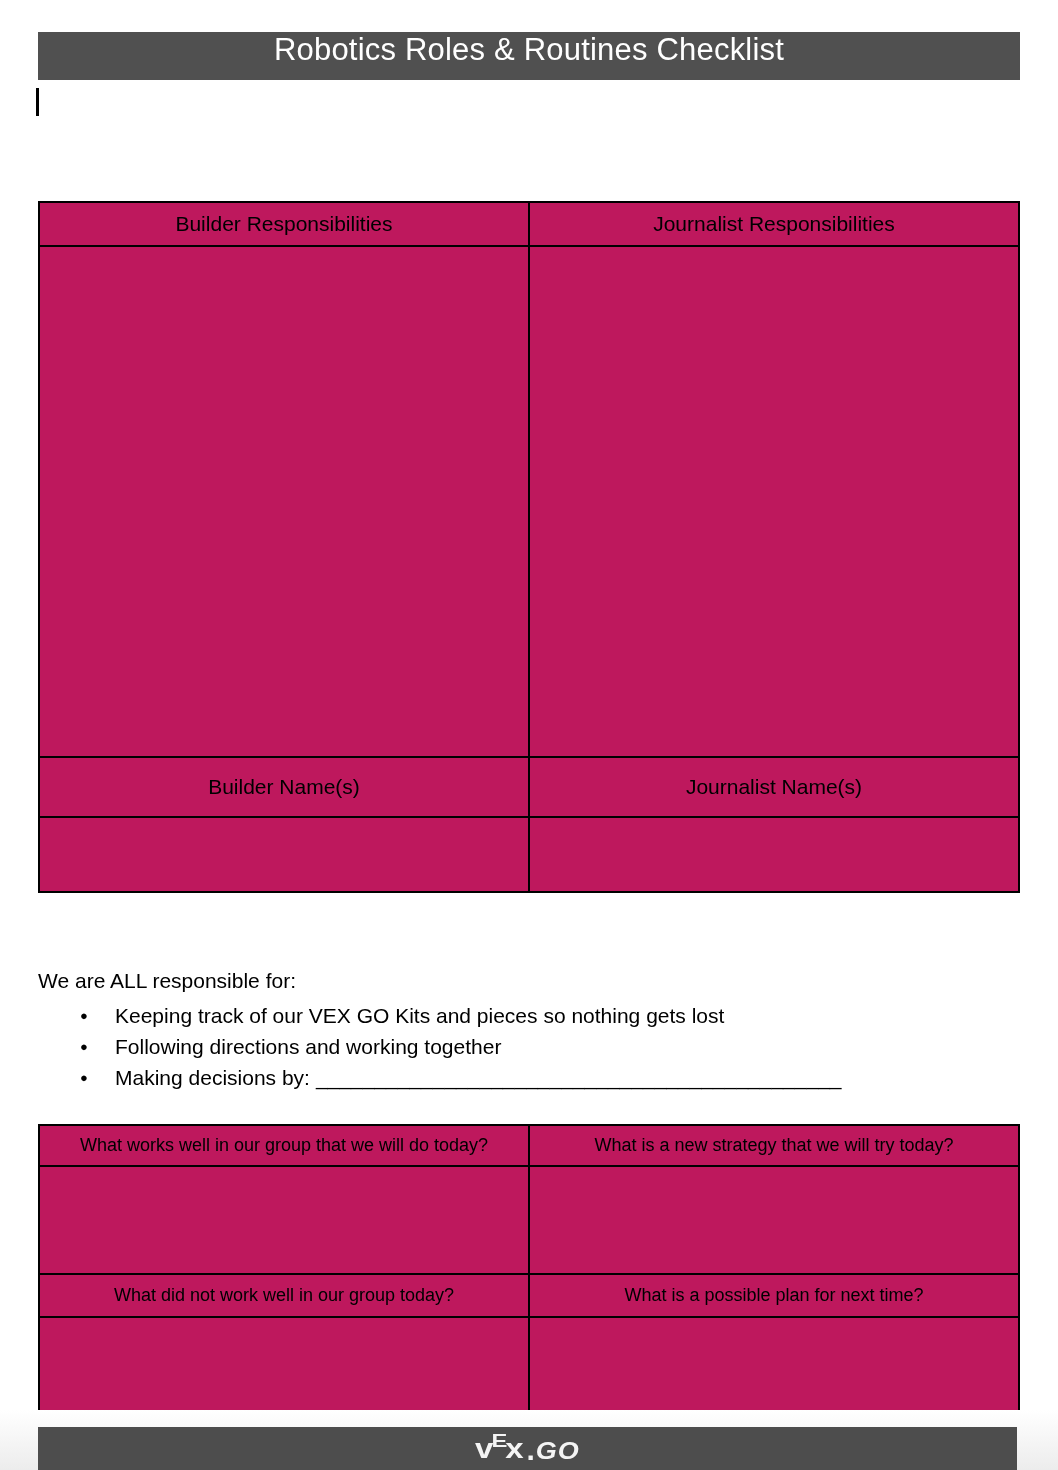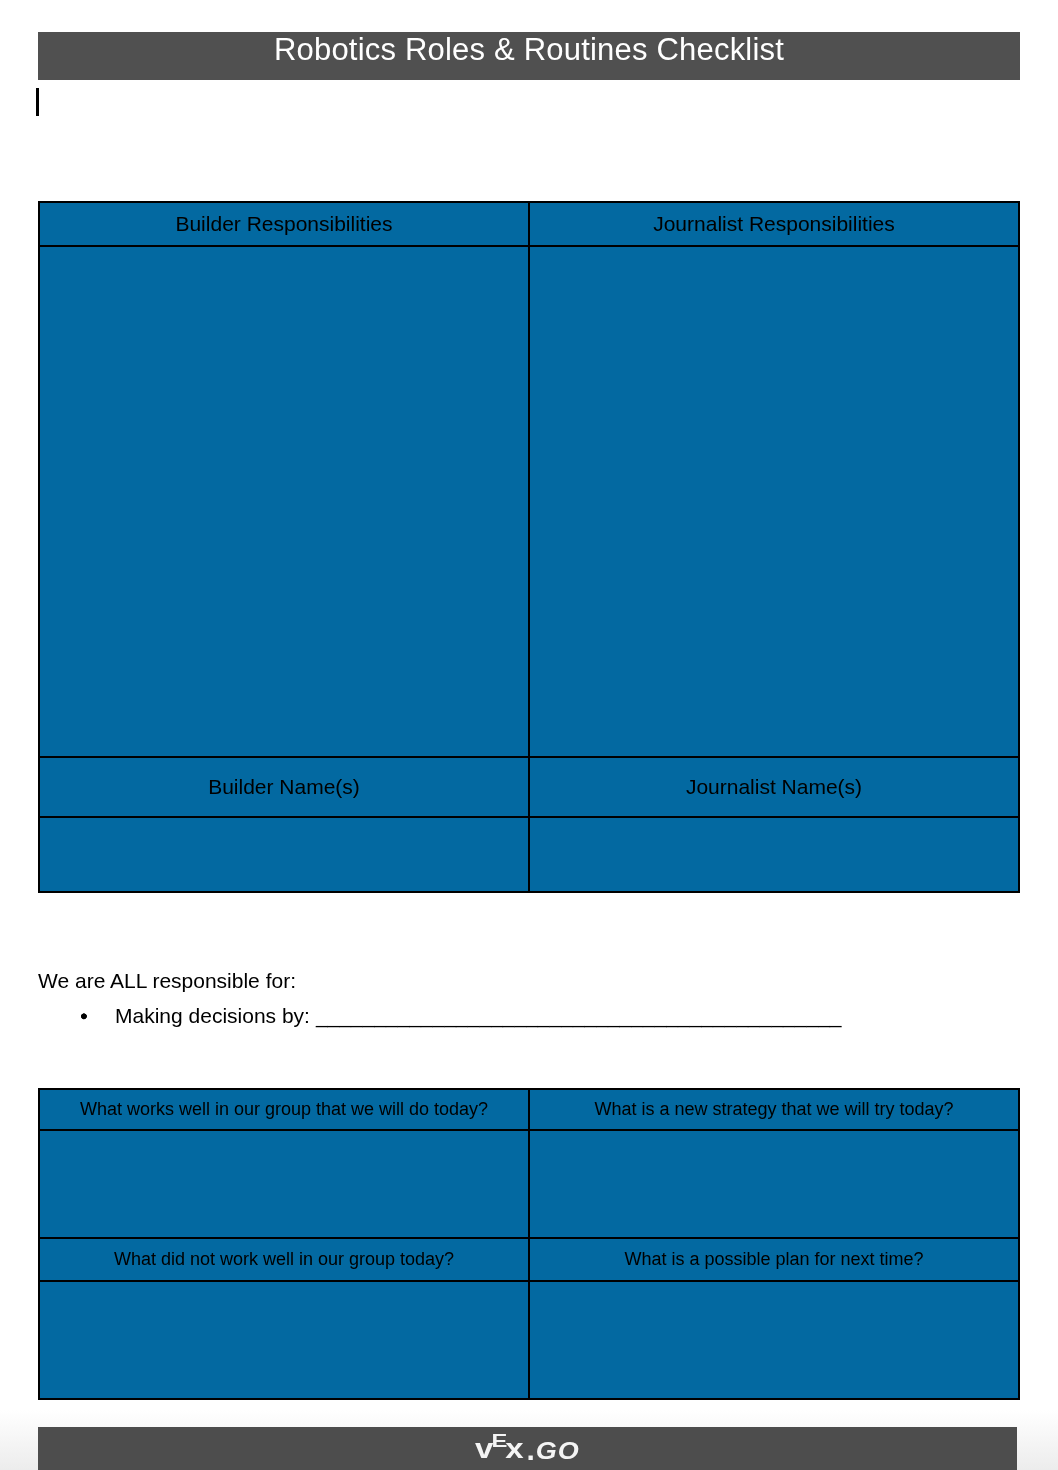--- a/index.html
+++ b/index.html
@@ -60,21 +60,21 @@
     position: absolute;
     left: 38px;
     width: 982px;
     border-collapse: collapse;
     table-layout: fixed;
   }
   td {
     border: 2px solid #000000;
     text-align: center;
     vertical-align: middle;
-    background: #0369a1;
+    background: #be185d;
   }
   #roles-table { top: 201px; }
   #roles-table td { width: 50%; }
   #roles-table .hdr-row td { height: 44px; font-size: 21px; }
   #roles-table .big-row td { height: 511px; }
   #roles-table .names-row td { height: 60px; font-size: 21px; }
   #roles-table .blank-row td { height: 75px; }
 
   
   .responsible { position: absolute; left: 38px; top: 966px; width: 982px; }
@@ -88,21 +88,21 @@
     white-space: nowrap;
   }
   .responsible .bullet-dot {
     position: absolute;
     left: 42px; top: 0;
     font-size: 13px;
     line-height: 31px;
   }
   .responsible .blank { margin-left: 6px; font-size: 21px; }
 
-  #reflection-table { top: 1088px; }
+  #reflection-table { top: 1124px; }
   #reflection-table td { width: 50%; }
   #reflection-table .hdr-row td { font-size: 18px; }
   #reflection-table .hdr-row-1 td { height: 41px; }
   #reflection-table .blank-row-1 td { height: 108px; }
   #reflection-table .hdr-row-2 td { height: 43px; text-align: center; }
   #reflection-table .blank-row-2 td { height: 118px; }
 
   
   .bottom-fade {
     position: absolute;
@@ -182,23 +182,25 @@
         <td></td>
       </tr>
     </tbody>
   </table>
 
   <div class="responsible">
     <div class="intro">We are ALL responsible for:</div>
     <ul>
       <li>
         <span class="bullet-dot">●</span>
+        <span>Keeping track of our VEX GO Kits and pieces so nothing gets lost</span>
       </li>
       <li>
         <span class="bullet-dot">●</span>
+        <span>Following directions and working together</span>
       </li>
       <li>
         <span class="bullet-dot">●</span>
         <span>Making decisions by:</span><span class="blank">_____________________________________________</span>
       </li>
     </ul>
   </div>
 
   <table id="reflection-table">
     <tbody>

